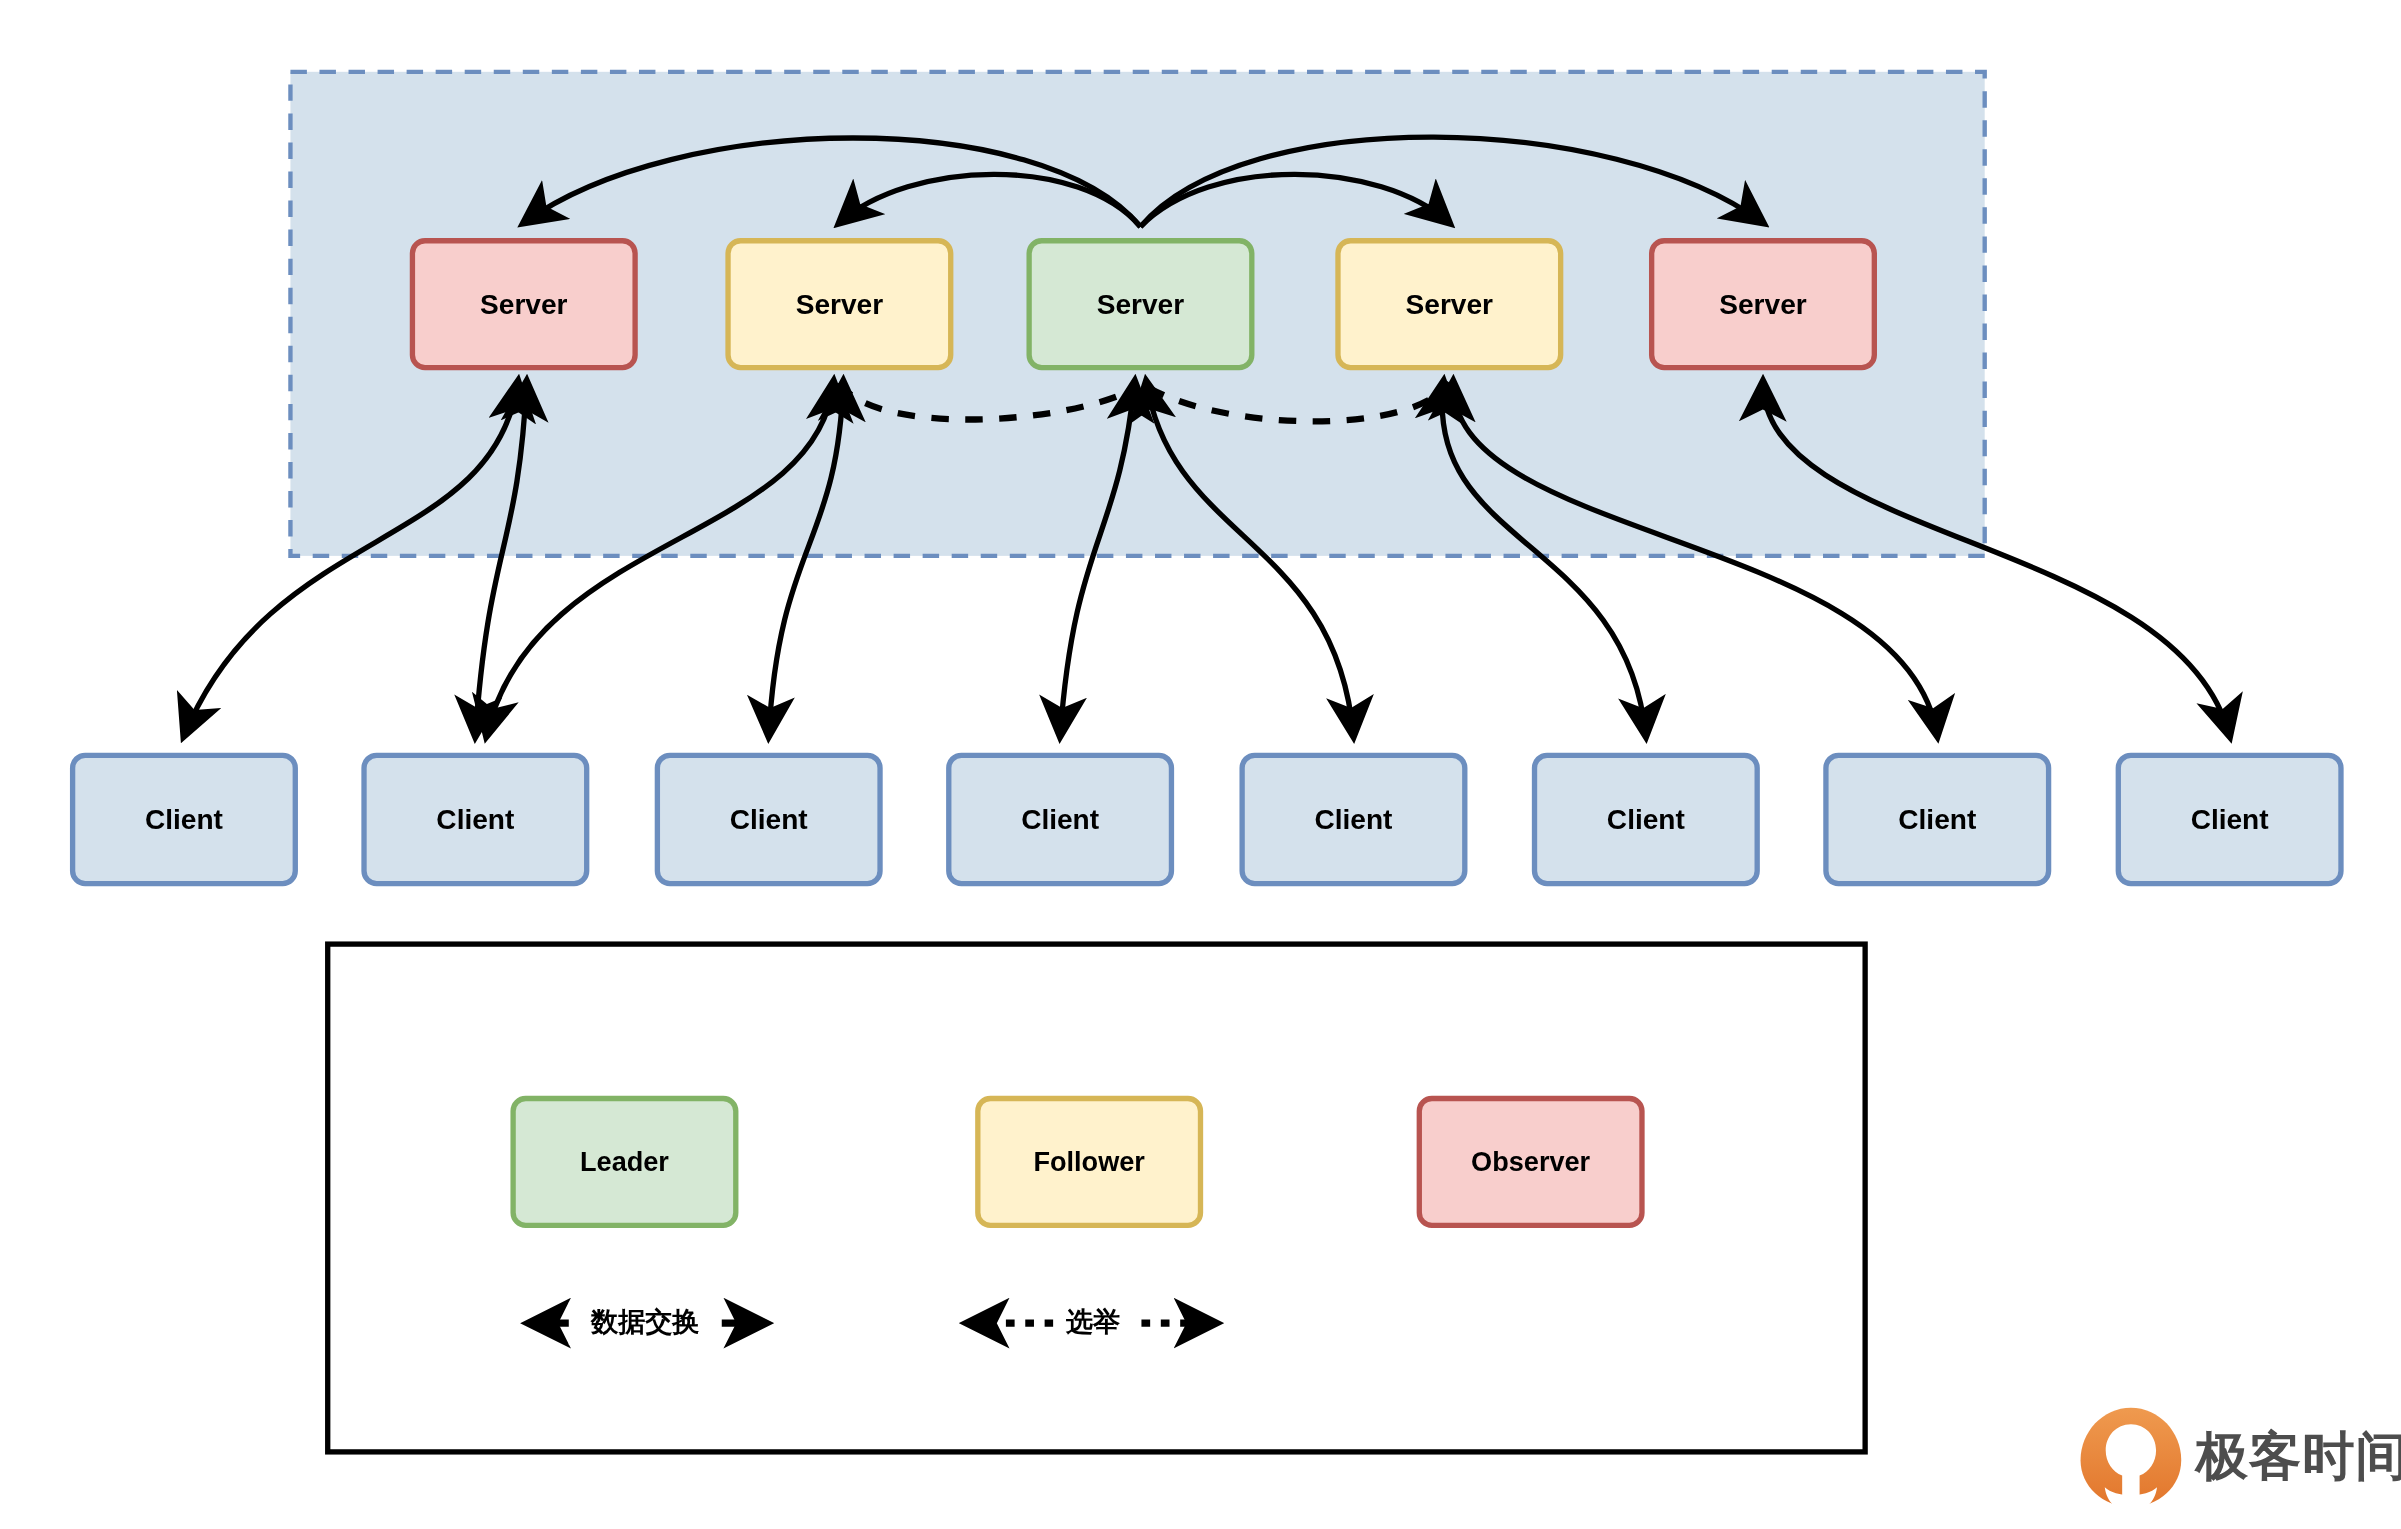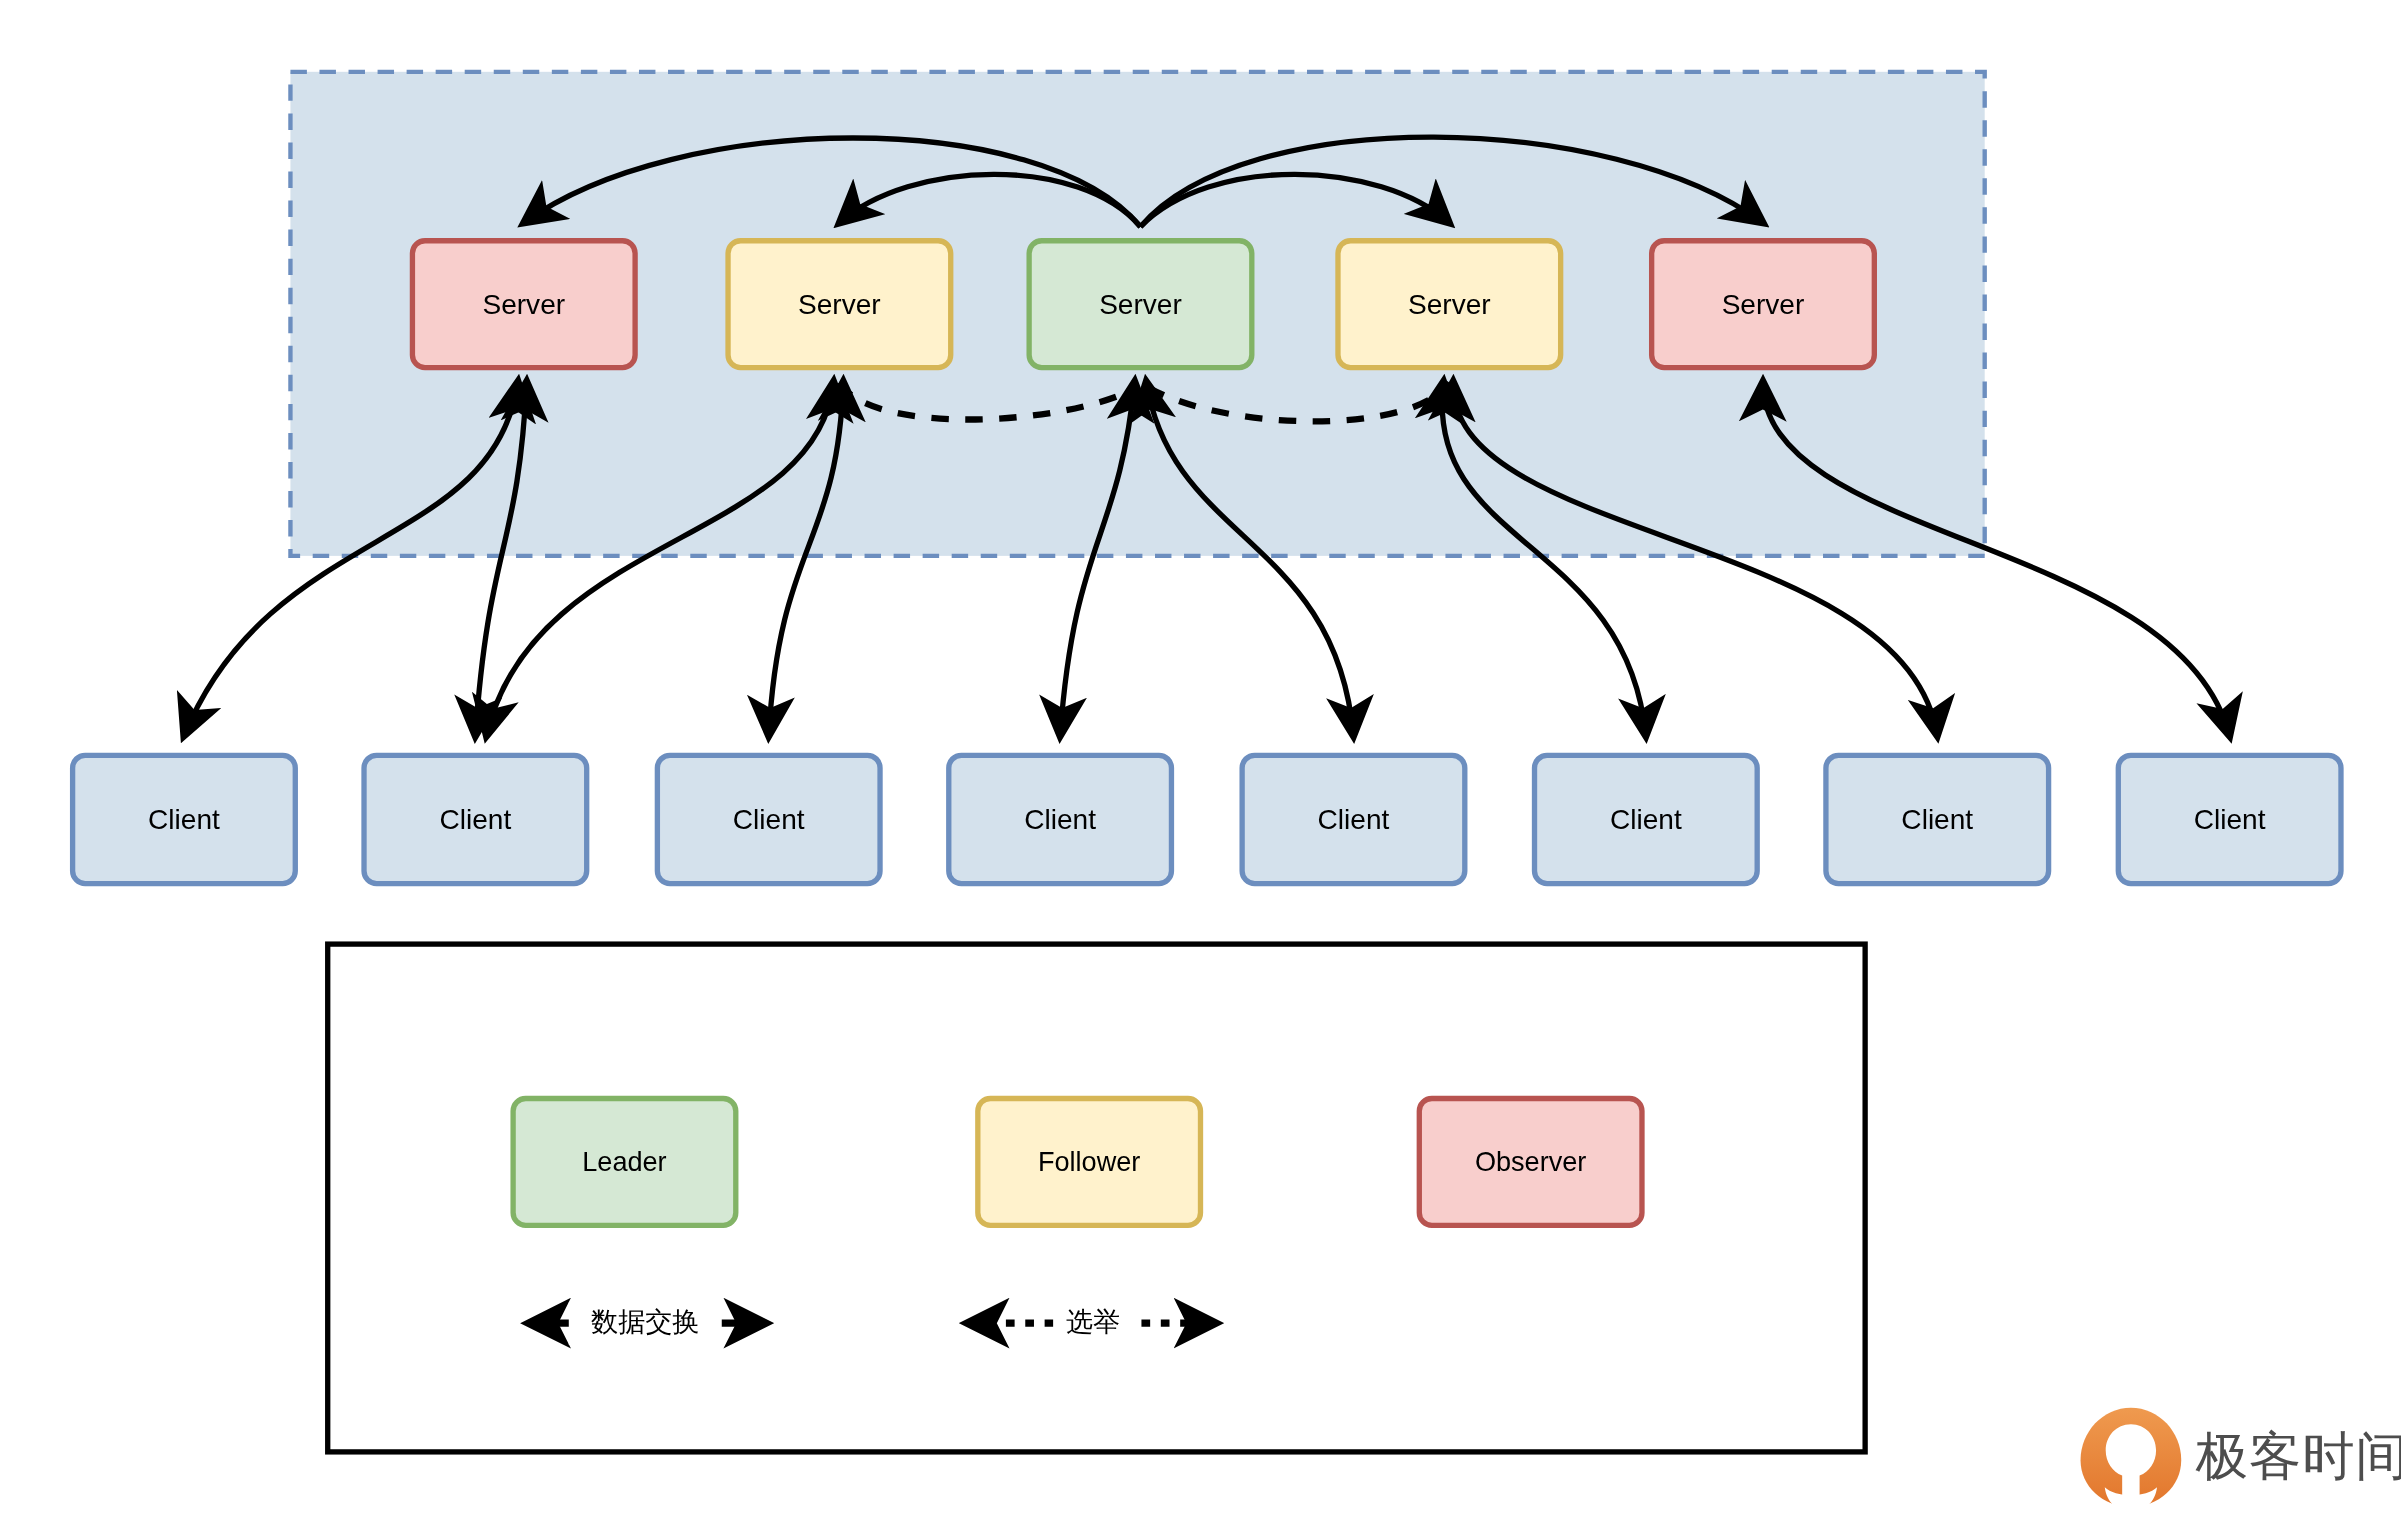--- a/index.html
+++ b/index.html
@@ -10,20 +10,21 @@
   body {
     width: 2401px;
     height: 1530px;
     font-family: "Liberation Sans", "DejaVu Sans", sans-serif;
     overflow: hidden;
   }
   #stage {
     position: relative;
     width: 1980px;
     height: 1530px;
+    font-weight: bold;
   }
   svg.diagram {
     position: absolute;
     left: 0;
     top: 0;
     width: 2401px;
     height: 1530px;
   }
   .node-label {
     font-family: "Liberation Sans", "DejaVu Sans", sans-serif;

